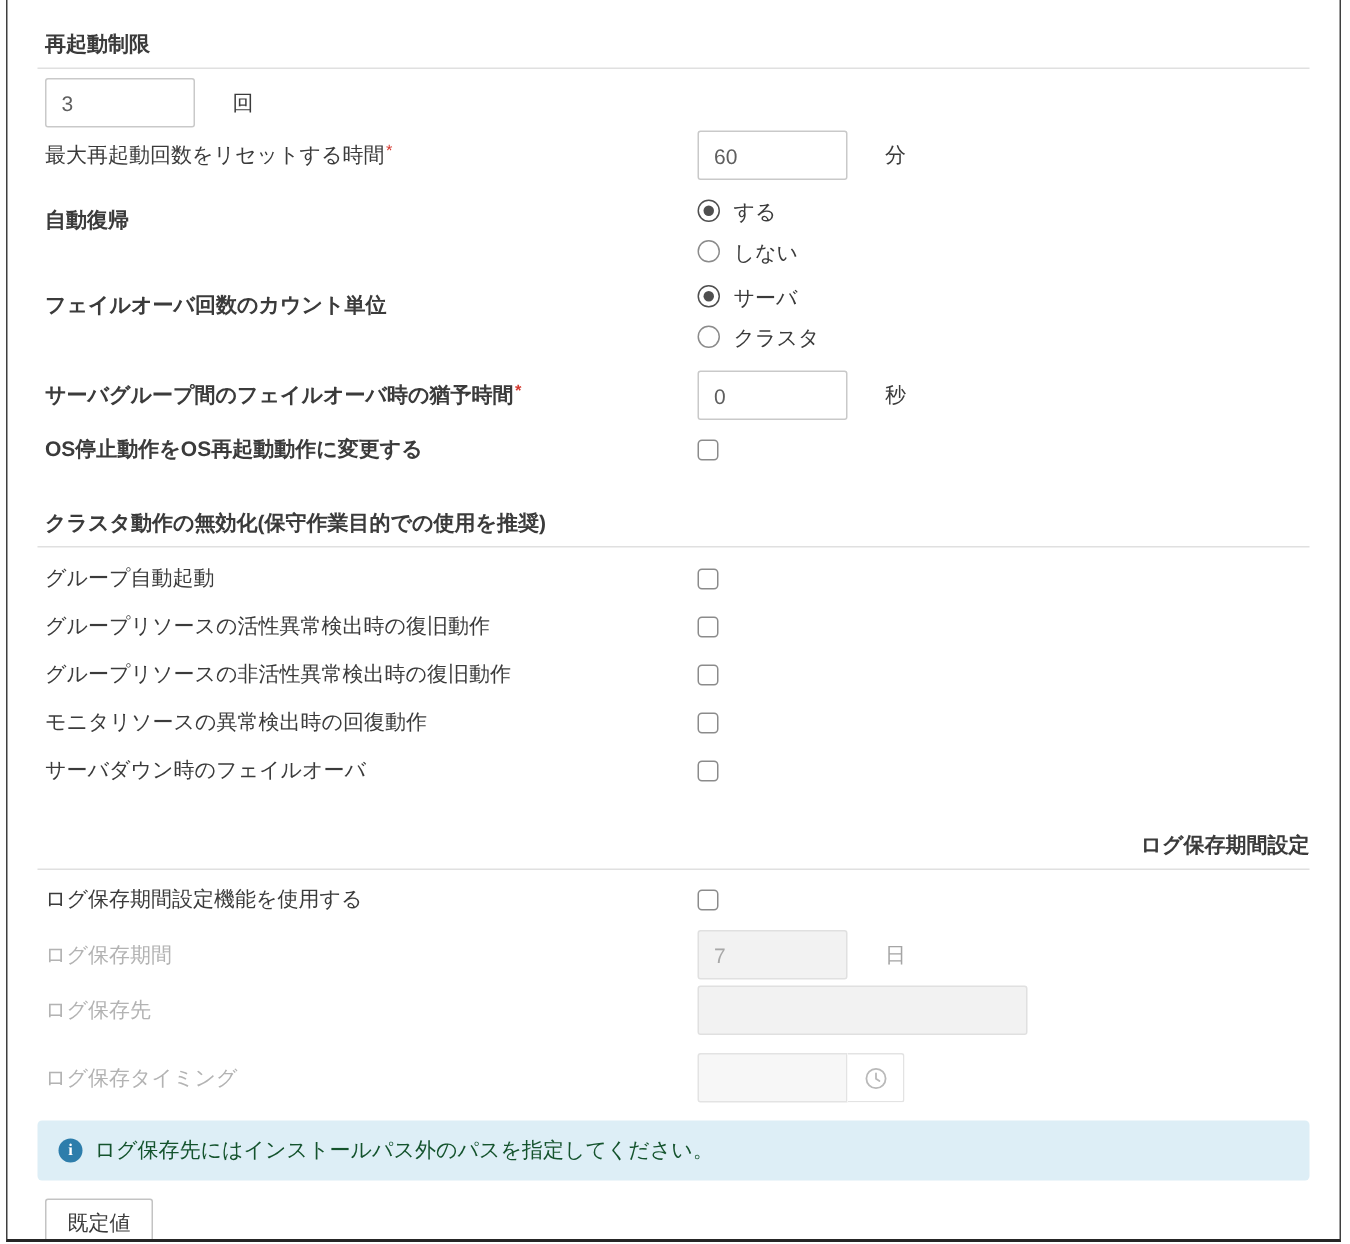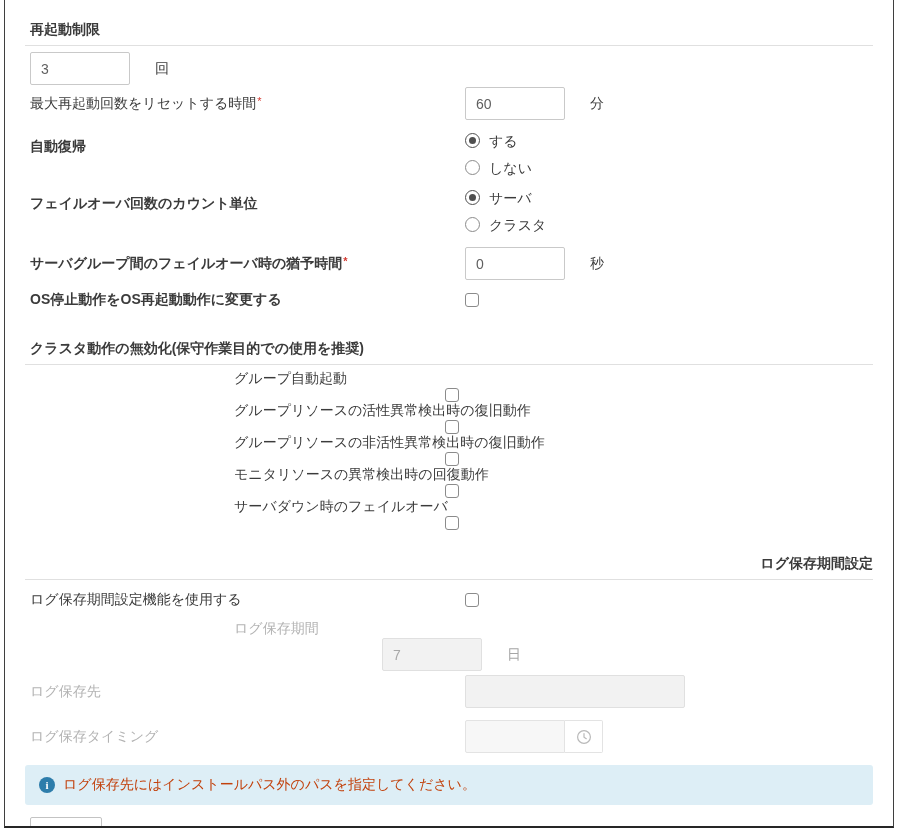--- a/index.html
+++ b/index.html
@@ -78,24 +78,24 @@
 
   .grace-row { margin-top: 3px; }
   .check-inline { margin-top: 9px; height: 22px; }
 
   .checkbox {
     width: 14px; height: 14px;
     border: 1px solid #8b8b8b; border-radius: 3px;
     background: #fff; flex-shrink: 0; cursor: pointer;
   }
   .check-list { margin-top: 5px; }
-  .check-row { height: 32px; flex-direction: column; }
+  .check-row { height: 32px; }
 
   .log-enable-row { margin-top: 9px; height: 22px; }
-  .log-input-row { margin-top: 9px; flex-direction: column; }
+  .log-input-row { margin-top: 9px; }
   .log-dest-row { margin-top: 4px; }
   .log-timing-row { margin-top: 12px; }
 
   .time-group { display: flex; align-items: stretch; }
   .time-group .txt { background: #f7f7f7; border-color: #e3e3e3; border-radius: 2px 0 0 2px; }
   .clock-btn {
     width: 38px; height: 33px;
     border: 1px solid #e3e3e3; border-left: none;
     background: #fff; border-radius: 0 2px 2px 0;
     display: flex; align-items: center; justify-content: center;
@@ -109,21 +109,21 @@
     display: flex; align-items: center;
     padding: 0 14px;
   }
   .info-icon {
     width: 16px; height: 16px; border-radius: 50%;
     background: #2d7dab; color: #ffffff;
     font-size: 11px; font-weight: bold; font-family: "Liberation Serif", serif;
     display: inline-flex; align-items: center; justify-content: center;
     flex-shrink: 0;
   }
-  .notice-text { font-size: 14px; color: #c2410c; margin-left: 8px; }
+  .notice-text { font-size: 14px; color: #14532d; margin-left: 8px; }
 
   .btn {
     height: 33px;
     border: 1px solid #c3c3c3; border-radius: 2px;
     background: #fff; color: #3b3b3b;
     font-size: 14px; font-family: "Liberation Sans", sans-serif;
     padding: 0 14px; cursor: pointer;
   }
   .default-btn { margin-top: 12px; margin-left: 5px; }
 

